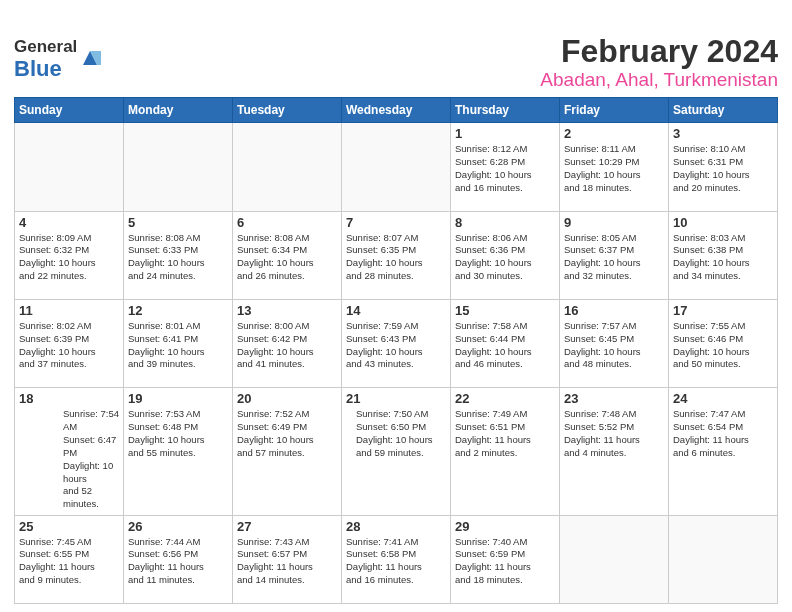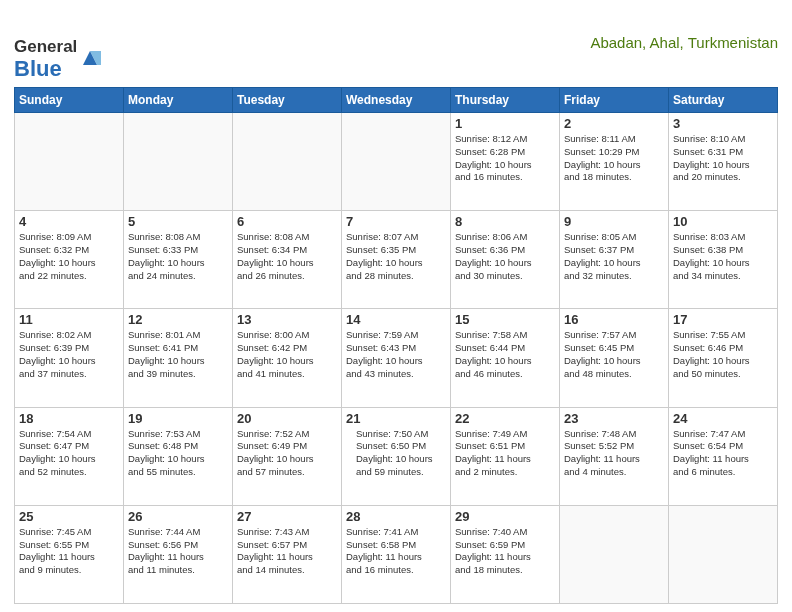--- a/index.html
+++ b/index.html
@@ -43,22 +43,22 @@
     .title-block {
       text-align: right;
     }
     .cal-title {
       font-size: 32px;
       font-weight: bold;
       color: #333;
       line-height: 1.1;
     }
     .cal-subtitle {
-      font-size: 15px;
-      color: #4d7c0f;
+      font-size: 19px;
+      color: #ec4899;
     }
     .calendar {
       flex: 1;
       border-collapse: collapse;
       width: 100%;
       table-layout: fixed;
     }
     .calendar thead tr th {
       background: #2a6db5;
       color: #ffffff;
@@ -102,20 +102,21 @@
       <div class="logo-text">
         <span style="font-size:17px;font-weight:bold;color:#333;line-height:1.1;">General</span>
         <span style="font-size:22px;font-weight:bold;color:#2a6db5;line-height:1.1;">Blue</span>
       </div>
       <svg class="logo-icon" viewBox="0 0 22 22" xmlns="http://www.w3.org/2000/svg">
         <polygon points="4,18 11,4 18,18" fill="#2a6db5"></polygon>
         <polygon points="11,4 22,4 22,18 18,18" fill="#4a9fd5" opacity="0.7"></polygon>
       </svg>
     </div>
     <div class="title-block">
+      <div class="cal-title">February 2024</div>
       <div class="cal-subtitle">Abadan, Ahal, Turkmenistan</div>
     </div>
   </div>
 
   <table class="calendar">
     <thead>
       <tr>
       <th>Sunday</th>
           <th>Monday</th>
           <th>Tuesday</th>
@@ -251,21 +252,21 @@
             <span class="day-number">17</span>
             <div class="day-info" style="white-space: pre-line;">Sunrise: 7:55 AM
 Sunset: 6:46 PM
 Daylight: 10 hours
 and 50 minutes.</div>
           </td>
         </tr>
         <tr>
           <td>
             <span class="day-number">18</span>
-            <div class="day-info" style="white-space: pre-line;">Sunrise: 7:54 AM
+            <div class="day-info" style="white-space: pre-line; margin-left: 44px;">Sunrise: 7:54 AM
 Sunset: 6:47 PM
 Daylight: 10 hours
 and 52 minutes.</div>
           </td>
           <td>
             <span class="day-number">19</span>
             <div class="day-info" style="white-space: pre-line;">Sunrise: 7:53 AM
 Sunset: 6:48 PM
 Daylight: 10 hours
 and 55 minutes.</div>

